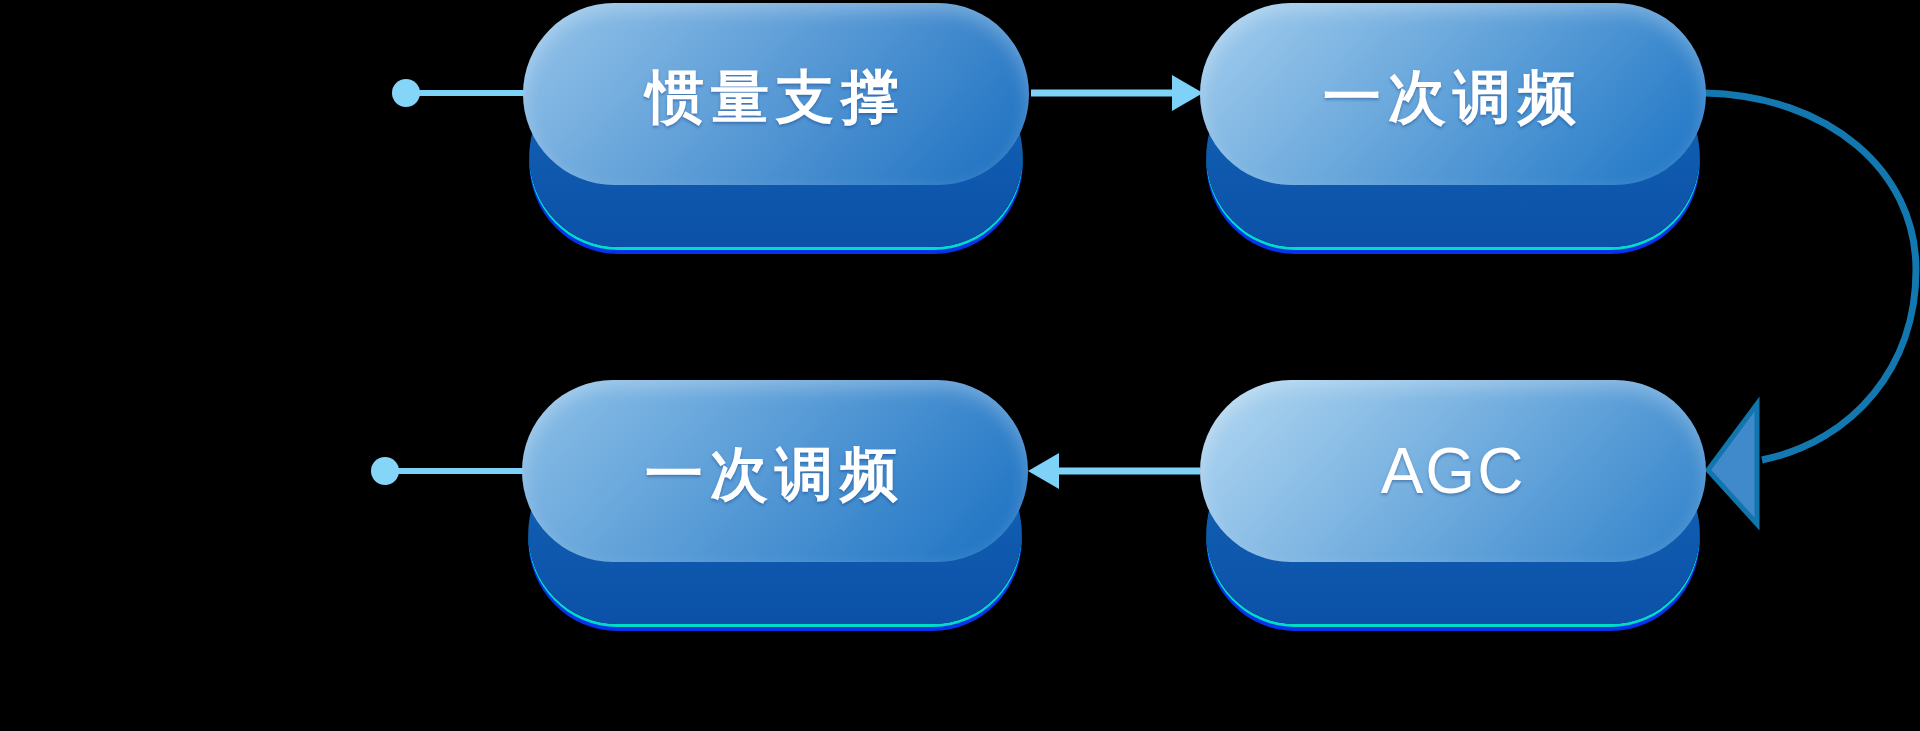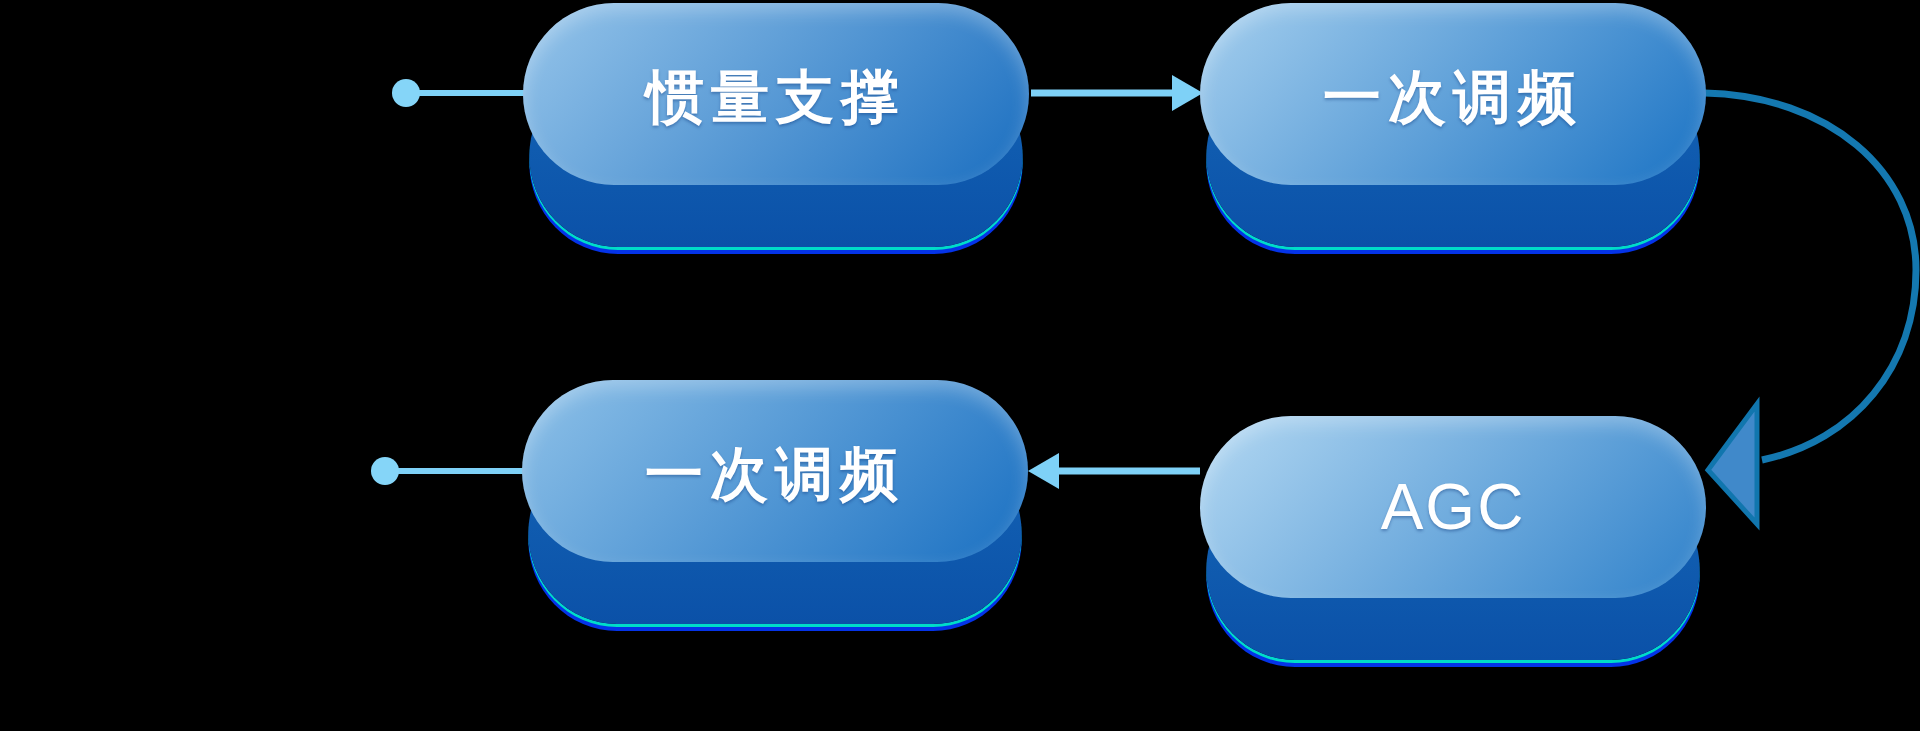--- a/index.html
+++ b/index.html
@@ -24,21 +24,21 @@
     z-index: 0;
   }
   .node {
     position: absolute;
     width: 506px;
     height: 182px;
     z-index: 1;
   }
   .n1 { left: 523px; top: 3px; }
   .n2 { left: 1200px; top: 3px; }
-  .n3 { left: 1200px; top: 380px; margin-top: 36px; }
+  .n3 { left: 1200px; top: 380px; }
   .n4 { left: 522px; top: 380px; }
   .pill-shadow {
     position: absolute;
     left: 0; top: 0; right: 0; bottom: 0;
     border-radius: 91px;
     transform: translateY(62px) scaleX(0.975);
     background: linear-gradient(180deg, var(--s1, #1464b5) 0%, var(--s2, #0b51a8) 100%);
     box-shadow: 0 3px 0 0 var(--rc, #00dcc8), 0 7px 0 0 var(--rb, #0433e8);
     z-index: 0;
   }

